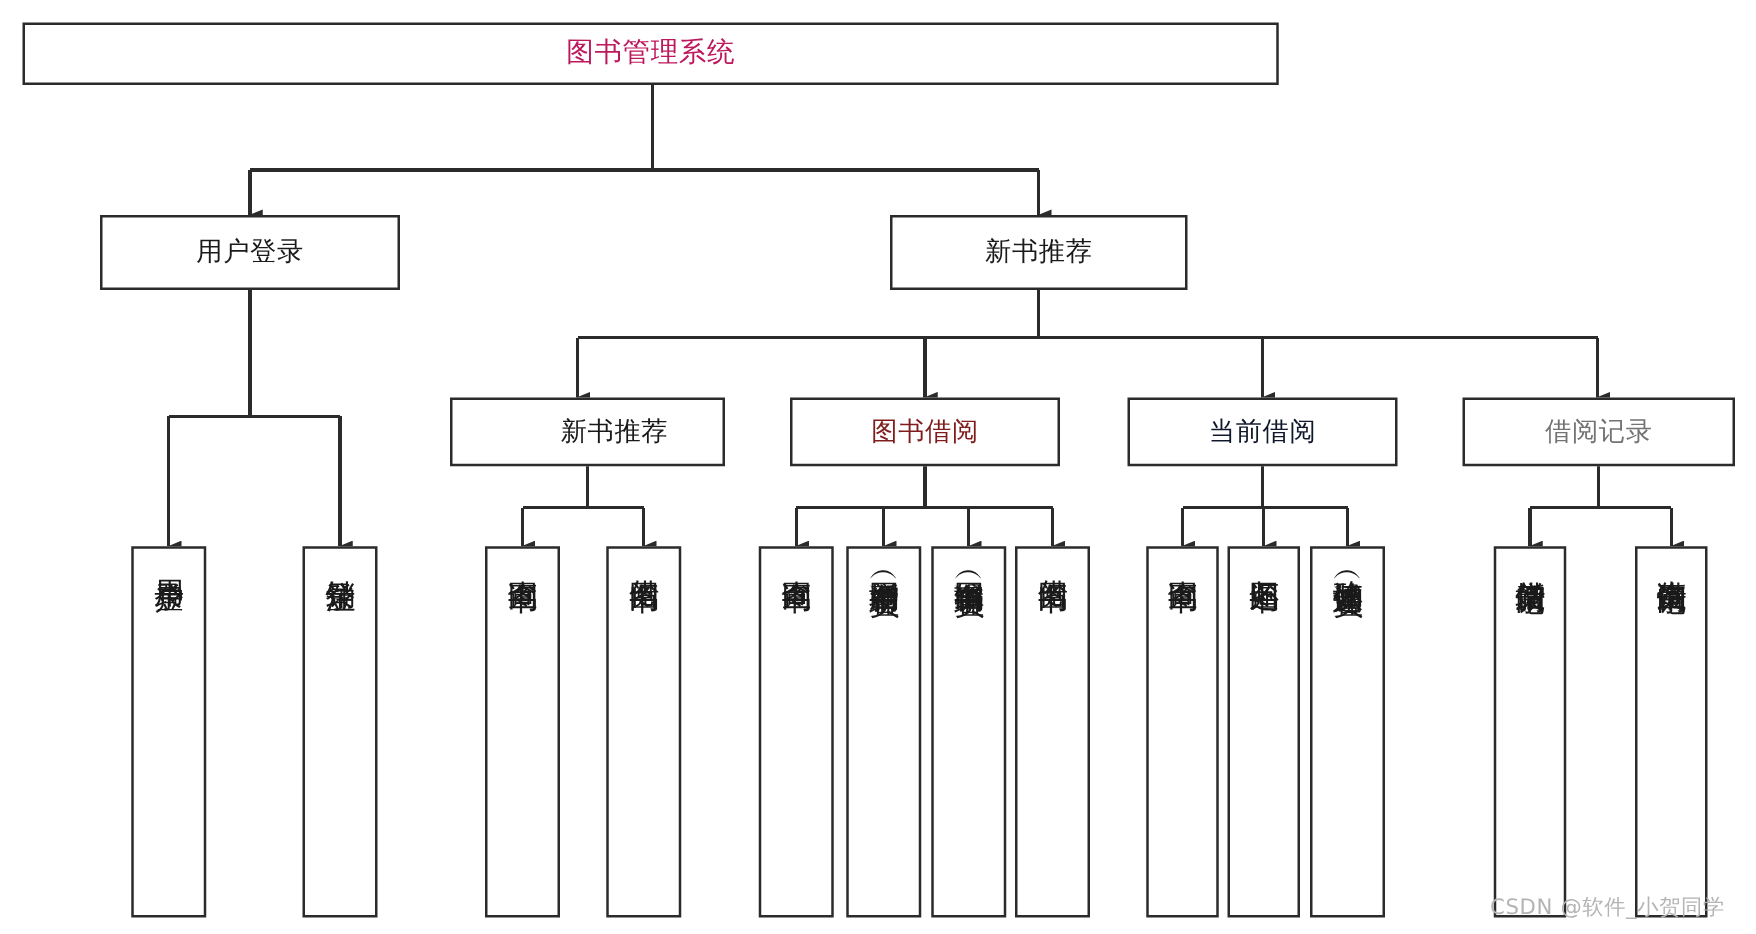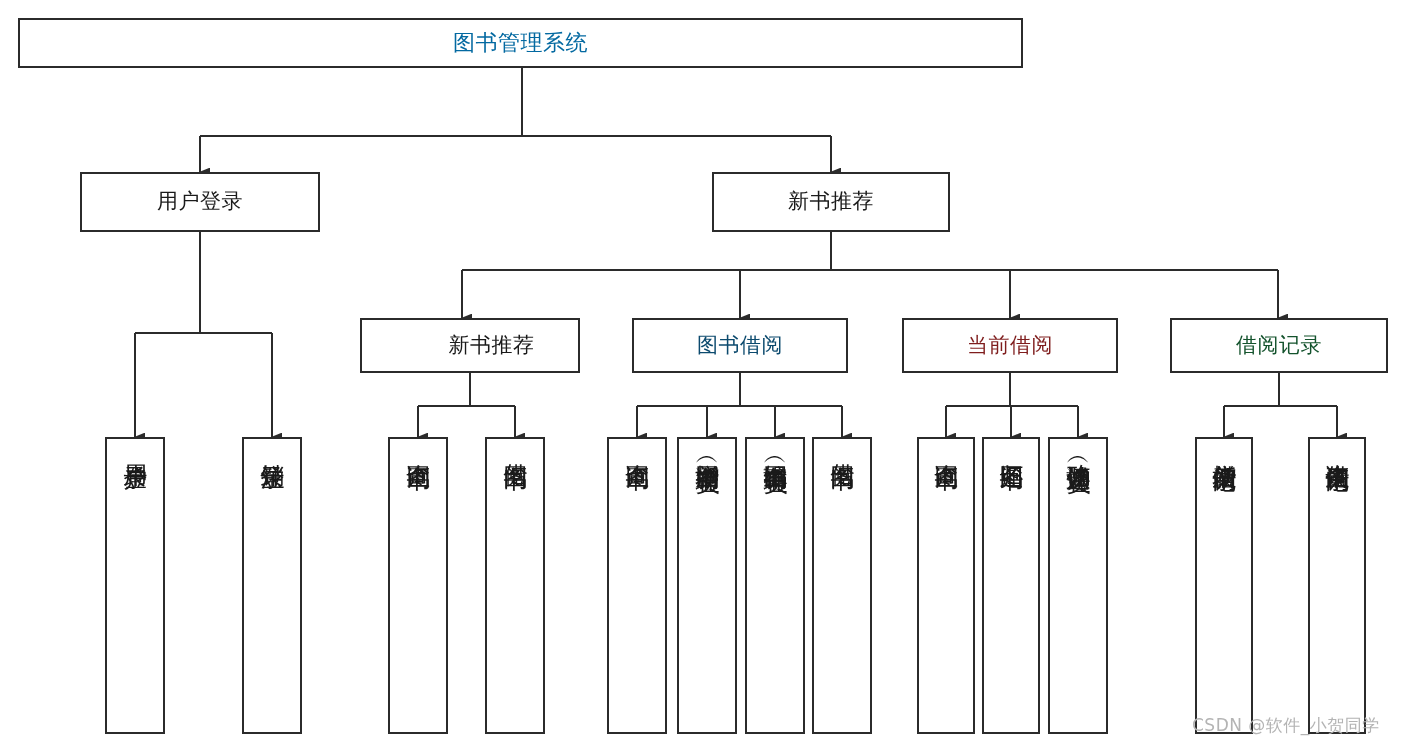--- a/index.html
+++ b/index.html
@@ -110,39 +110,39 @@
         <line x1="1011" y1="406" x2="1011" y2="437" stroke="#2b2b2b" stroke-width="2.6" shape-rendering="crispEdges" marker-end="url(#arrowhead)"></line>
         <line x1="1078" y1="406" x2="1078" y2="437" stroke="#2b2b2b" stroke-width="2.6" shape-rendering="crispEdges" marker-end="url(#arrowhead)"></line>
         <line x1="1279" y1="373" x2="1279" y2="406" stroke="#2b2b2b" stroke-width="2.6" shape-rendering="crispEdges"></line>
         <line x1="1224" y1="406" x2="1337" y2="406" stroke="#2b2b2b" stroke-width="2.6" shape-rendering="crispEdges"></line>
         <line x1="1224" y1="406" x2="1224" y2="437" stroke="#2b2b2b" stroke-width="2.6" shape-rendering="crispEdges" marker-end="url(#arrowhead)"></line>
         <line x1="1337" y1="406" x2="1337" y2="437" stroke="#2b2b2b" stroke-width="2.6" shape-rendering="crispEdges" marker-end="url(#arrowhead)"></line>
       </g>
   </svg>
   <div id="node-layer">
       <div class="node horizontal root" style="left: 18px; top: 18px; width: 1005px; height: 50px; border-color: rgb(43, 43, 43); background: rgb(255, 255, 255);">
-        <span class="node-label" style="color: #0369a1;">图书管理系统</span>
+        <span class="node-label" style="color: #be185d;">图书管理系统</span>
       </div>
       <div class="node horizontal" style="left: 80px; top: 172px; width: 240px; height: 60px; border-color: rgb(43, 43, 43); background: rgb(255, 255, 255);">
         <span class="node-label" style="color: rgb(26, 26, 26);">用户登录</span>
       </div>
       <div class="node horizontal" style="left: 712px; top: 172px; width: 238px; height: 60px; border-color: rgb(43, 43, 43); background: rgb(255, 255, 255);">
         <span class="node-label" style="color: rgb(26, 26, 26);">新书推荐</span>
       </div>
       <div class="node horizontal" style="left: 360px; top: 318px; width: 220px; height: 55px; border-color: rgb(43, 43, 43); background: rgb(255, 255, 255); padding-left: 43px;">
         <span class="node-label" style="color: rgb(26, 26, 26);">新书推荐</span>
       </div>
       <div class="node horizontal" style="left: 632px; top: 318px; width: 216px; height: 55px; border-color: rgb(43, 43, 43); background: rgb(255, 255, 255);">
-        <span class="node-label" style="color: #0c4a6e;">图书借阅</span>
+        <span class="node-label" style="color: #7f1d1d;">图书借阅</span>
       </div>
       <div class="node horizontal" style="left: 902px; top: 318px; width: 216px; height: 55px; border-color: rgb(43, 43, 43); background: rgb(255, 255, 255);">
-        <span class="node-label" style="color: #7f1d1d;">当前借阅</span>
+        <span class="node-label" style="color: #0f172a;">当前借阅</span>
       </div>
       <div class="node horizontal" style="left: 1170px; top: 318px; width: 218px; height: 55px; border-color: rgb(43, 43, 43); background: rgb(255, 255, 255);">
-        <span class="node-label" style="color: #14532d;">借阅记录</span>
+        <span class="node-label" style="color: #737373;">借阅记录</span>
       </div>
       <div class="node vertical" style="left: 105px; top: 437px; width: 60px; height: 297px; border-color: rgb(43, 43, 43); background: rgb(255, 255, 255);">
         <span class="node-label" style="color: rgb(26, 26, 26);">用户登录</span>
       </div>
       <div class="node vertical" style="left: 242px; top: 437px; width: 60px; height: 297px; border-color: rgb(43, 43, 43); background: rgb(255, 255, 255);">
         <span class="node-label" style="color: rgb(26, 26, 26);">注销登录</span>
       </div>
       <div class="node vertical" style="left: 388px; top: 437px; width: 60px; height: 297px; border-color: rgb(43, 43, 43); background: rgb(255, 255, 255);">
         <span class="node-label" style="color: rgb(26, 26, 26);">查询图书</span>
       </div>

